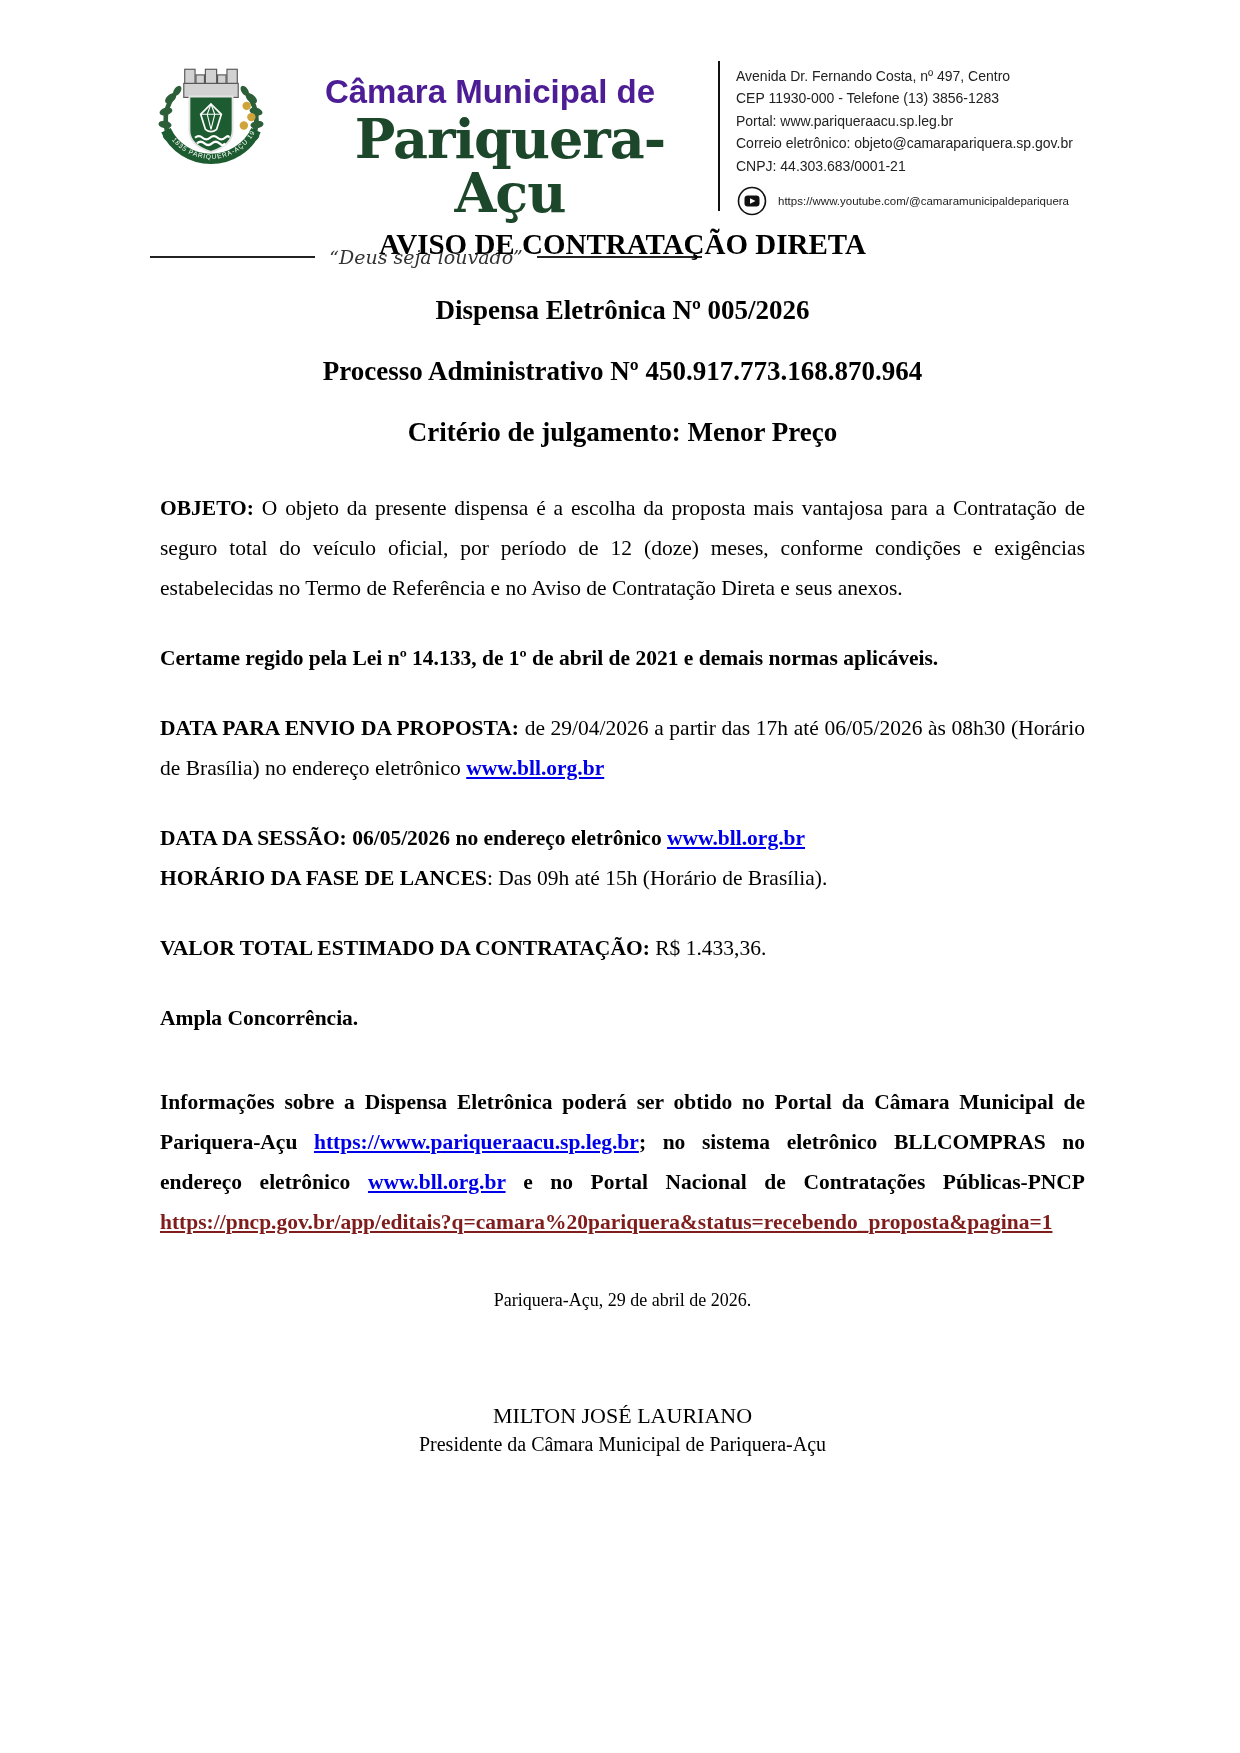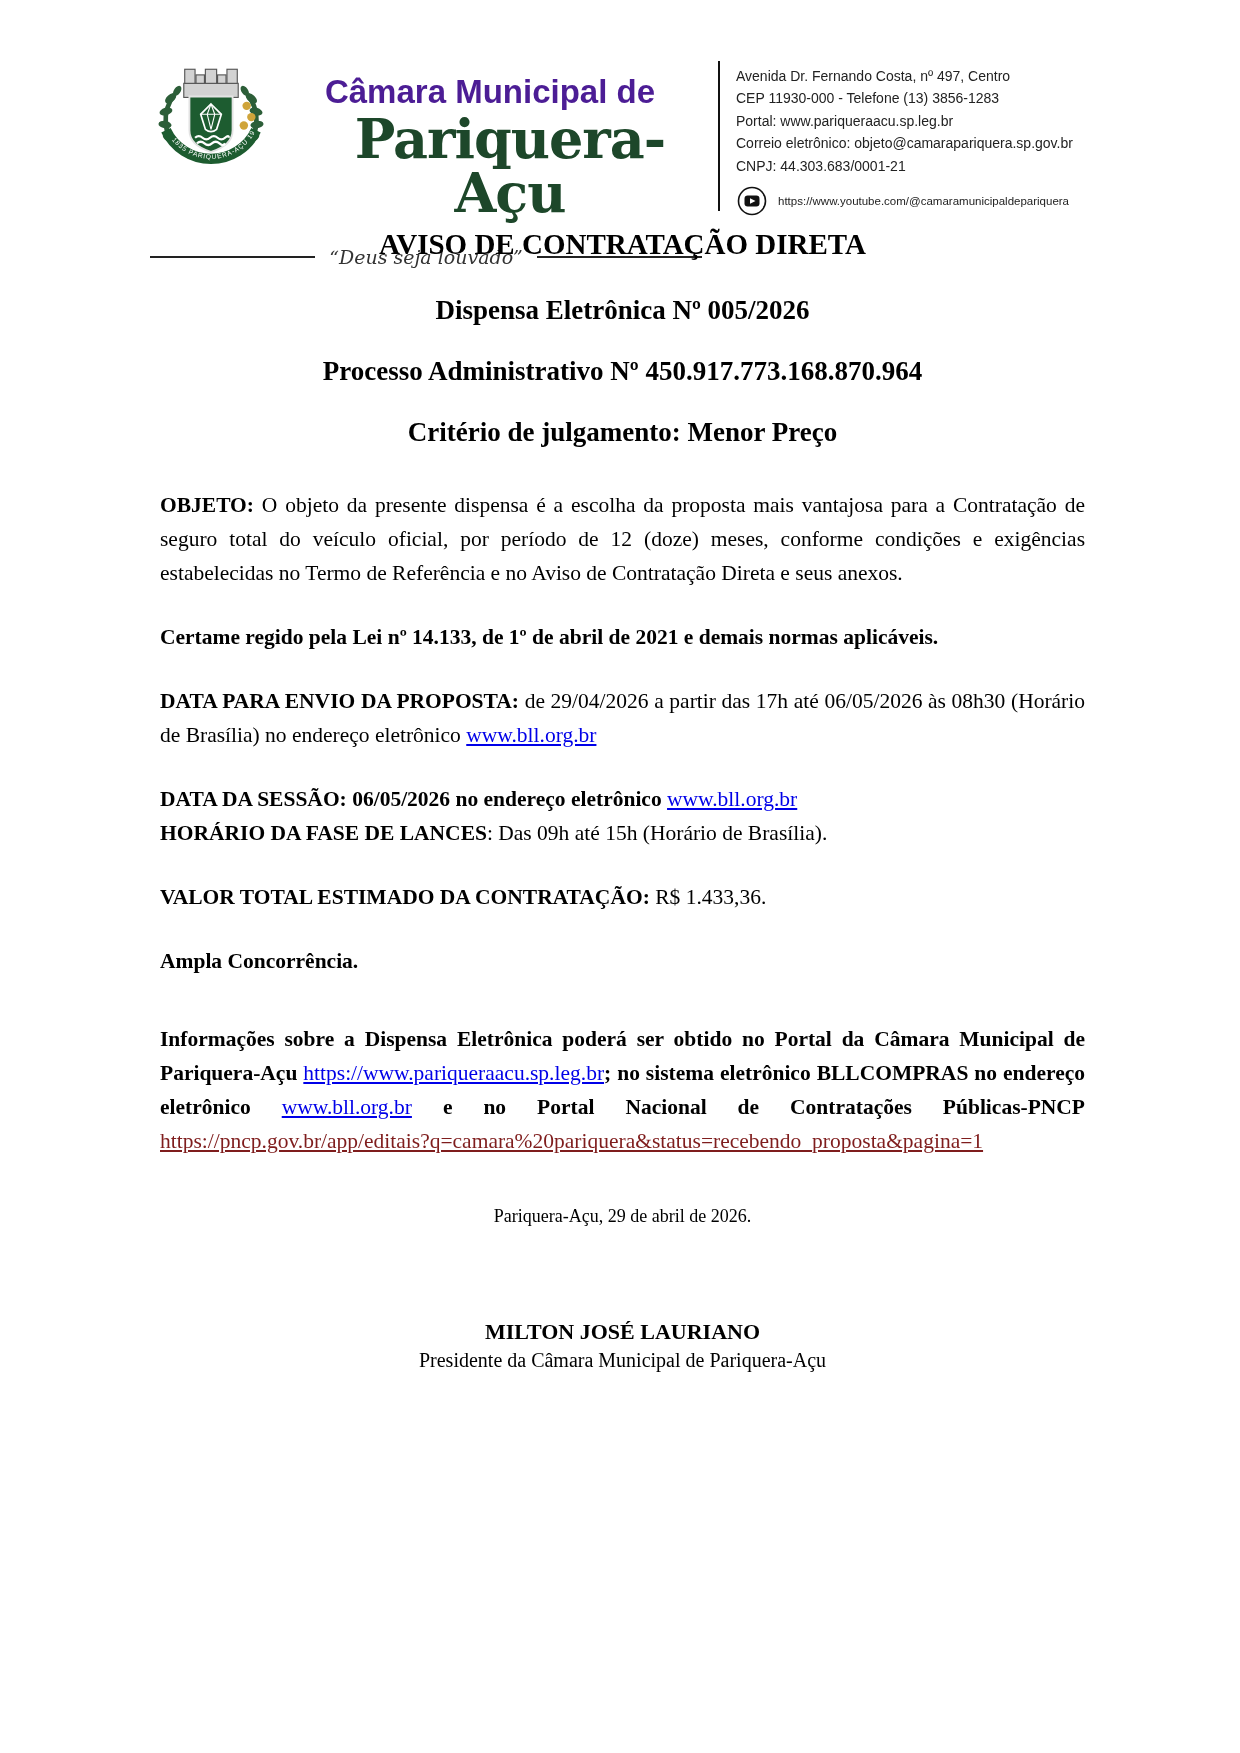--- a/index.html
+++ b/index.html
@@ -44,32 +44,32 @@
 
   
   .doc { position:absolute; left:160px; right:155px; top:228px; }
   .title-block { text-align:center; }
   .doc-title { font-size:29px; font-weight:bold; margin:0 0 34px 0; }
   .doc-sub   { font-size:27px; font-weight:bold; margin:16px 0 30px 0; }
   .doc-sub:last-child { margin-bottom:0; }
 
   .body-text { margin-top:40px; }
   p.para {
-    font-size:21.5px; line-height:34px; text-align:justify; margin:0 0 30px 0;
+    font-size:21.5px; line-height:40px; text-align:justify; margin:0 0 30px 0;
   }
   .b { font-weight:bold; }
   a.lnk, .lnk {
-    font-weight:normal; text-decoration:underline; cursor:pointer;
+    font-weight:bold; text-decoration:underline; cursor:pointer;
   }
   .lnk-blue { color:#0000e8; }
   .lnk-visited { color:#7f1d1d; }
 
   .date-line { text-align:center; font-size:18px; margin-top:48px; }
   .signature { text-align:center; margin-top:92px; }
-  .sig-name { font-size:22px; font-weight:bold; }
+  .sig-name { font-size:22px; font-weight:normal; }
   .sig-role { font-size:20px; margin-top:4px; }
 </style>
 </head>
 <body>
 
 <div class="page">
 
   <div class="header">
 
     <div class="header-left">

